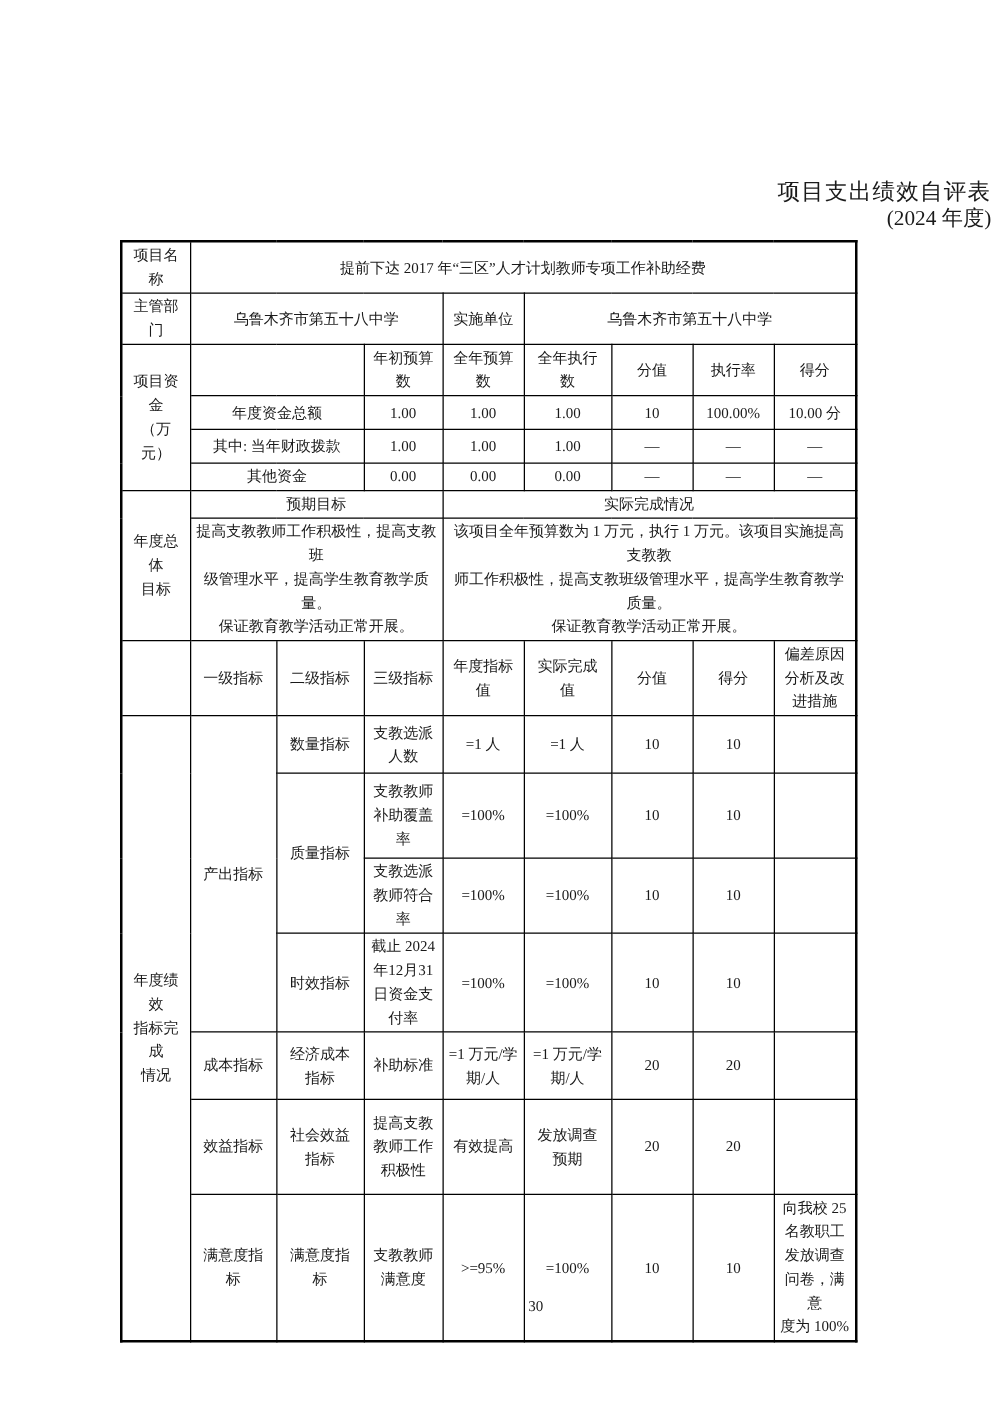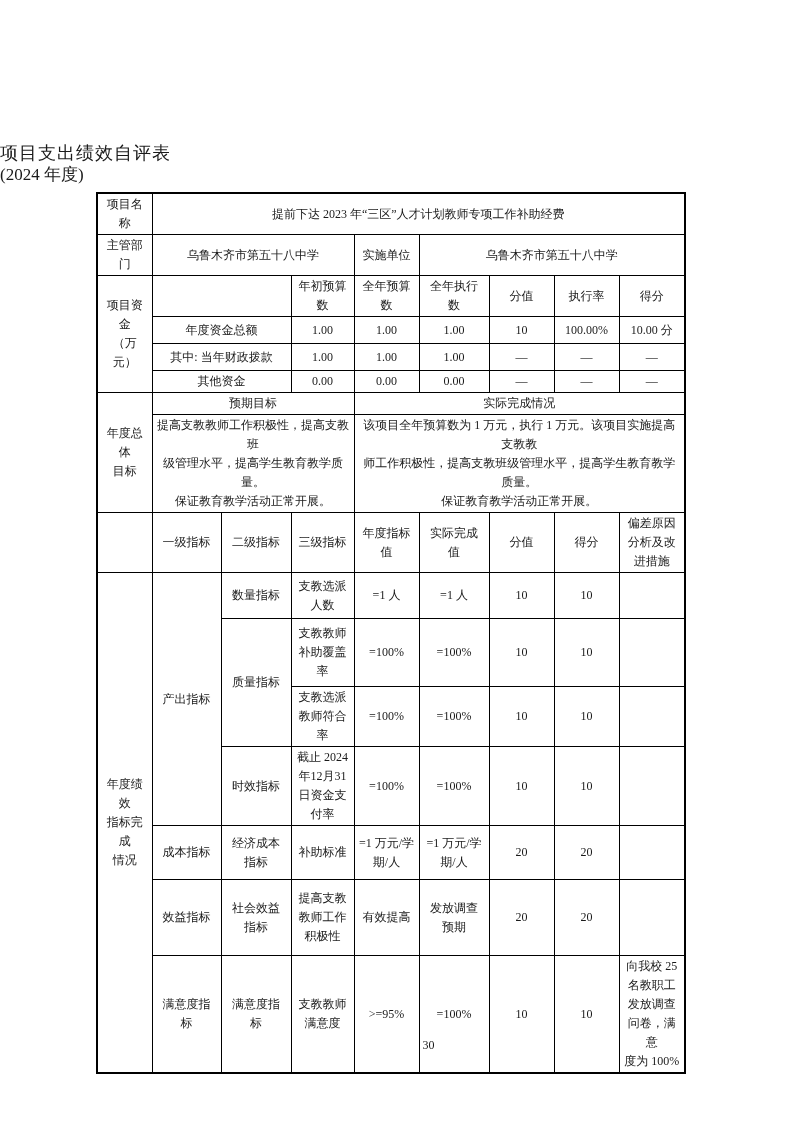--- a/index.html
+++ b/index.html
@@ -2,21 +2,21 @@
 <html><head>
 <meta charset="utf-8">
 <style>
   html,body{margin:0;padding:0;background:#fff;}
   body{
     width:793px;height:1122px;position:relative;
     font-family:"Liberation Serif","DejaVu Serif",serif;
     color:#1a1a1a;
   }
   .page{position:absolute;left:0;top:0;width:793px;height:1122px;}
-  .titleblock{margin-top:142px;text-align:left;}
+  .titleblock{margin-top:142px;text-align:right;}
   .doc-title{font-size:18px;line-height:22px;letter-spacing:1px;}
   .doc-subtitle{font-size:17px;line-height:22px;}
   table.main{
     border-collapse:collapse;table-layout:fixed;
     margin:6px 0 0 96px;width:588px;
     font-size:12px;
   }
   table.main td{
     border:1.5px solid #000;
     text-align:center;vertical-align:middle;
@@ -52,21 +52,21 @@
         <col style="width:65px">
         <col style="width:70px">
       <col style="width:65px">
         <col style="width:65px">
         <col style="width:66px">
     </colgroup>
 
     <tbody>
         <tr class="h22">
       <td>项目名称</td>
-      <td colspan="8">提前下达 2023 年“三区”人才计划教师专项工作补助经费</td>
+      <td colspan="8">提前下达 2017 年“三区”人才计划教师专项工作补助经费</td>
     </tr>
 
     <tr class="h24">
       <td>主管部门</td>
       <td colspan="3">乌鲁木齐市第五十八中学</td>
       <td>实施单位</td>
       <td colspan="4">乌鲁木齐市第五十八中学</td>
     </tr>
 
     <tr class="h36">

